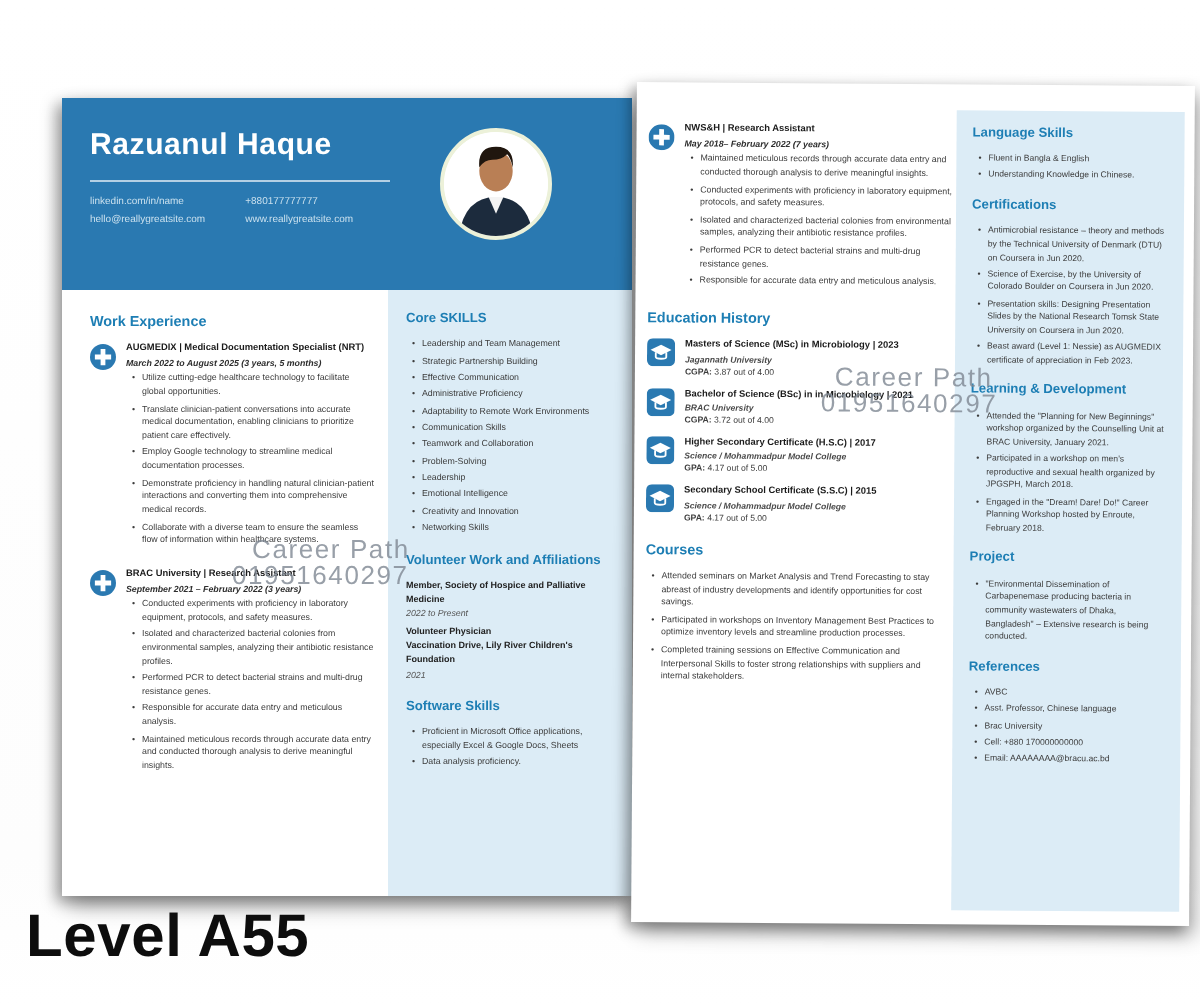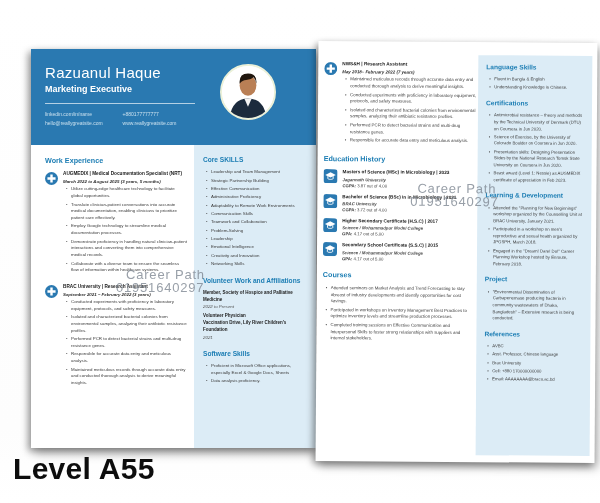--- a/index.html
+++ b/index.html
@@ -11,21 +11,21 @@
   }
   .stage{position:absolute;inset:0;background:linear-gradient(#ffffff 0%,#fdfdfd 85%,#ffffff 100%);}
   .page{position:absolute;background:#fff;overflow:hidden;
     box-shadow:-3px 3px 7px rgba(0,0,0,.35), 3px 5px 10px rgba(0,0,0,.3);}
   .page1{left:31px;top:49px;width:285px;height:399px;}
   .page2{left:317px;top:42px;width:279px;height:420px;transform:rotate(.4deg);}
 
   
   .p1-header{position:relative;height:96px;background:#2a79b1;color:#fff;
     padding:15px 0 0 14px;box-sizing:border-box;}
-  .name{font-size:15px;font-weight:normal;letter-spacing:.3px;}
+  .name{font-size:15px;font-weight:bold;letter-spacing:.3px;}
   .role{font-size:9px;font-weight:bold;margin-top:3px;}
   .hr{width:150px;height:1px;background:rgba(255,255,255,.65);margin:9px 0 6px;}
   .contacts{display:flex;gap:20px;font-size:5px;color:#c9e0ee;line-height:1.8;}
   .photo{position:absolute;left:189px;top:15px;width:56px;height:56px;border-radius:50%;
     background:#fff;border:2px solid #ecf1d9;overflow:hidden;box-sizing:border-box;}
   .photo svg{width:100%;height:100%;display:block;}
 
   
   .p1-body{display:flex;height:393px;}
   .p1-left{width:163px;padding:11px 7px 0 14px;box-sizing:border-box;}
@@ -79,21 +79,20 @@
     color:#0d0d0d;letter-spacing:.3px;}
 </style>
 </head>
 <body>
 
 <div class="stage">
 
   <div class="page page1">
     <div class="p1-header">
       <div class="name">Razuanul Haque</div>
-      <div class="role">Marketing Executive</div>
       <div class="hr"></div>
       <div class="contacts">
         <div class="ccol">
 
         <div class="cline">linkedin.com/in/name</div>
             <div class="cline">hello@reallygreatsite.com</div>
           </div>
         <div class="ccol">
 
         <div class="cline">+880177777777</div>

